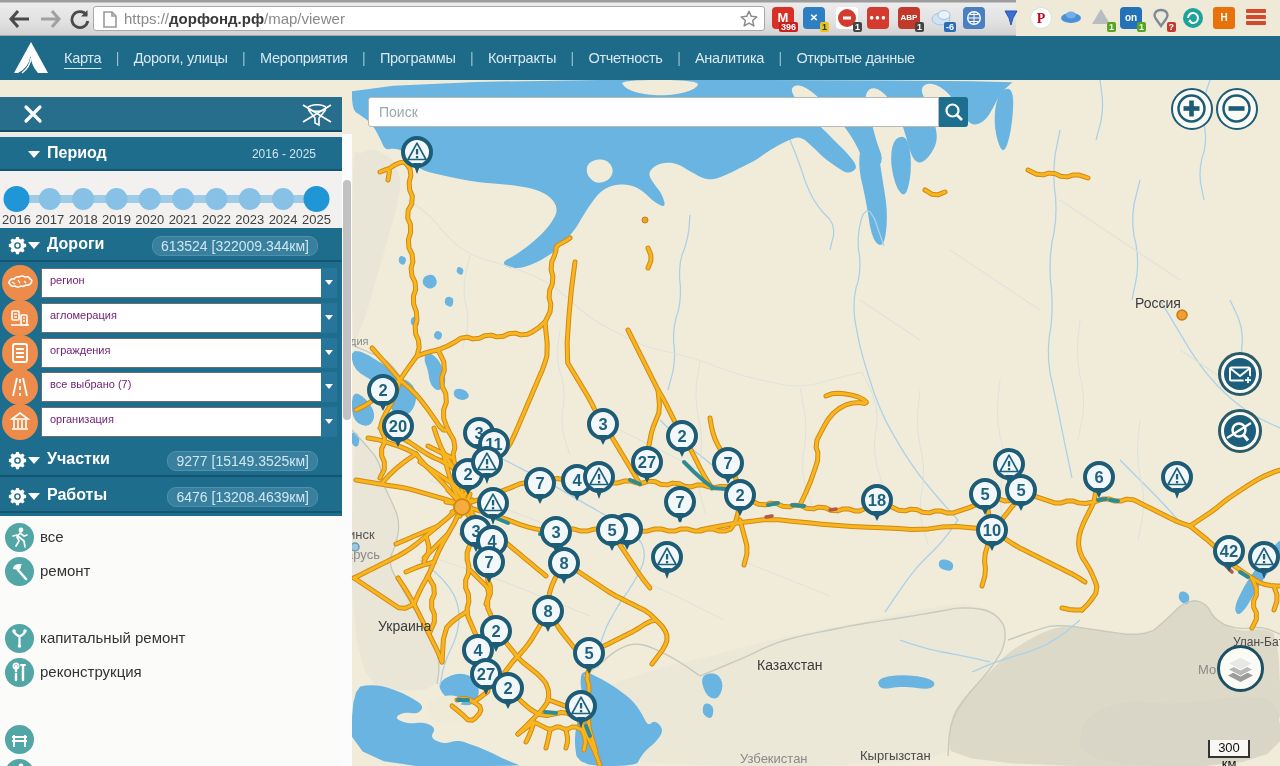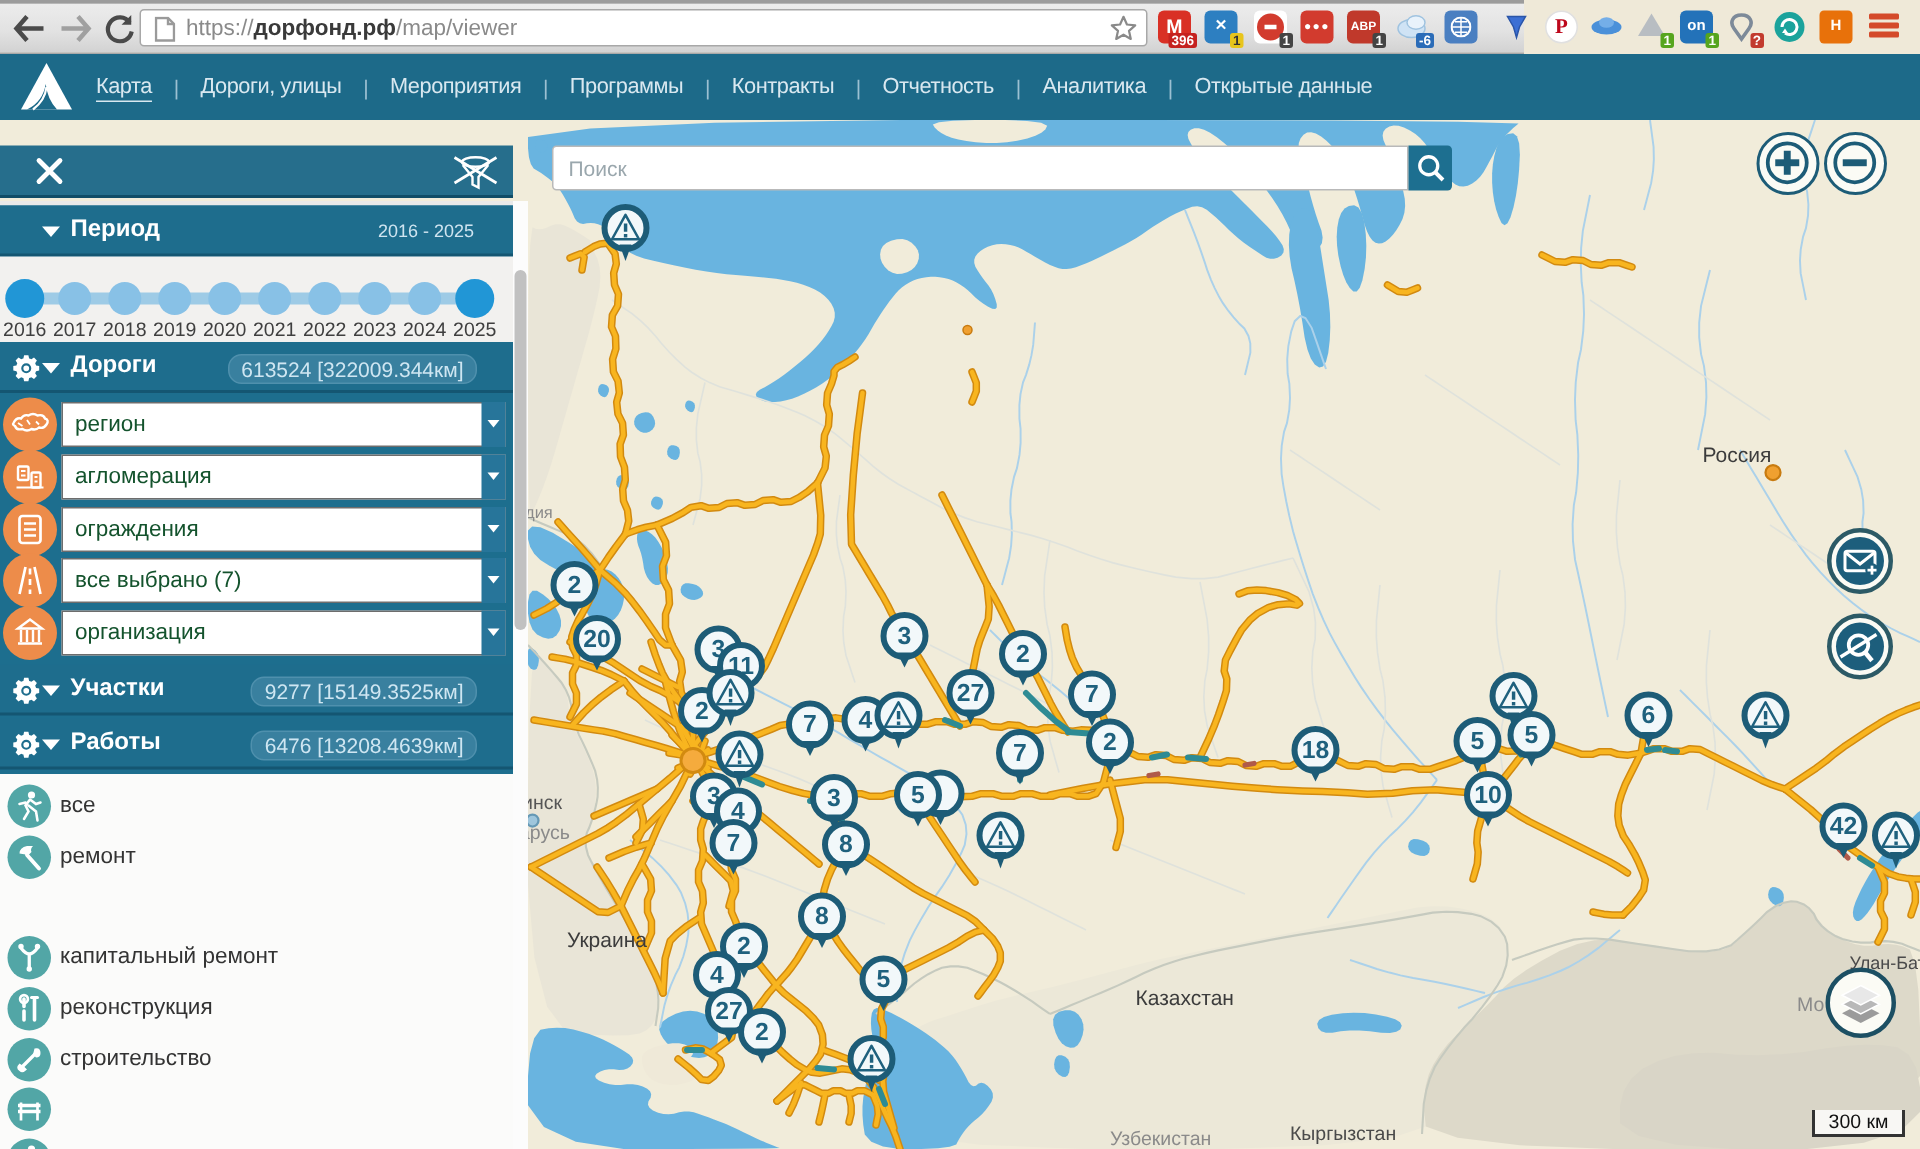--- a/index.html
+++ b/index.html
@@ -43,30 +43,30 @@
 #pscroll { position:absolute; left:342px; top:37px; width:10px; height:632px; background:#fcfcfc; }
 #pthumb { position:absolute; left:1px; top:46px; width:8px; height:240px; background:#c1c1c1; border-radius:4px;}
 .sechead { position:absolute; left:0; width:342px; height:34px; background:#1e6d8d; border-bottom:2px solid #145672; color:#fff; }
 .tri { position:absolute; left:28px; top:14px; width:0; height:0; border-left:6px solid transparent; border-right:6px solid transparent; border-top:7px solid #fff; }
 .ttl { position:absolute; left:47px; top:7px; font-size:16px; font-weight:bold; }
 .bdg { position:absolute; right:24px; top:8px; background:#39809f; border:1px solid #4f90ad; border-radius:9px;
   font-size:14px; color:#cfe6f2; padding:1px 8px; }
 .gear { position:absolute; left:6px; top:6px; }
 #slider { position:absolute; left:0; top:37px; width:342px; height:57px; background:#f2f1ef; }
 .drow { position:absolute; left:41px; width:296px; height:30px; background:#fff; border:1px solid #6d6d6d; z-index:2;}
-.drow .txt { position:absolute; left:8px; top:5px; font-size:15px; color:#14532d; }
+.drow .txt { position:absolute; left:8px; top:5px; font-size:11px; color:#701a75; }
 .dbtn { position:absolute; left:279px; top:-1px; width:16px; height:30px; background:#27759a; }
 .dbtn:after { content:""; position:absolute; left:4px; top:12px; border-left:4px solid transparent; border-right:4px solid transparent; border-top:5px solid #fff; }
 .oc { position:absolute; left:2px; width:36px; height:36px; border-radius:50%; background:#ed8c4a; z-index:3;}
 #plist { position:absolute; left:0; top:382px; width:342px; height:250px; background:#fbfbfa; overflow:hidden;}
 .prow { position:absolute; left:0; width:342px; height:33px; }
 .prow.hl { background:#e2e2e0; }
 .prow .tc { position:absolute; left:5px; top:2px; width:29px; height:29px; border-radius:50%; background:#52a6a6; }
 .prow .lbl { position:absolute; left:40px; top:7px; font-size:15px; color:#333; }
-#scale { position:absolute; left:1208px; top:740px; width:62px; height:18px; background:rgba(255,255,255,.8);
+#scale { position:absolute; left:1208px; top:740px; width:42px; height:18px; background:rgba(255,255,255,.8);
   border-left:2px solid #333; border-right:2px solid #333; border-bottom:2px solid #333; z-index:25;
   font-size:13px; color:#111; text-align:center; line-height:16px;}
 </style>
 </head>
 <body>
 <div id="stage">
 
   <svg id="map" viewBox="0 0 1280 686" width="1280" height="686">
   <rect x="0" y="0" width="1280" height="686" fill="#f1ecda"></rect>
 <path d="M355.0,71.5 L357.0,72.5 L359.25,72.875 L361.75,72.625 L364.5,71.75 L367.5,70.25 L370.5,69.5 L373.5,69.5 L376.5,70.25 L379.5,71.75 L382.5,73.375 L385.5,75.125 L388.5,77.0 L391.5,79.0 L393.5,80.375 L394.5,81.125 L394.5,81.25 L393.5,80.75 L393.375,81.625 L394.125,83.875 L395.75,87.5 L398.25,92.5 L399.75,98.125 L400.25,104.375 L399.75,111.25 L398.25,118.75 L396.5,126.5625 L394.5,134.6875 L392.25,143.125 L389.75,151.875 L387.25,160.625 L384.75,169.375 L382.25,178.125 L379.75,186.875 L377.25,195.625 L374.75,204.375 L372.25,213.125 L369.75,221.875 L367.25,230.0 L364.75,237.5 L362.25,244.375 L359.75,250.625 L357.625,255.625 L355.875,259.375 L354.5,261.875 L353.5,263.125 L352.75,251.875 L352.25,228.125 L352.0,191.875 L352.0,143.125 L352.5,106.8125 L353.5,82.9375 Z" fill="#e9e5d7"></path>
@@ -693,28 +693,20 @@
           </div>
 <div class="prow" style="top:106px">
             <span class="tc"><svg width="29" height="29" viewBox="0 0 29 29">
                 <path d="M9,8 q3,4 5.5,4 q2.5,0 5.5,-4 M14.5,12 l0,9" stroke="#fff" stroke-width="2.2" fill="none" stroke-linecap="round"></path>
                 <circle cx="9" cy="7" r="1.8" fill="#fff"></circle>
                 <circle cx="20" cy="7" r="1.8" fill="#fff"></circle>
                 <circle cx="14.5" cy="22" r="1.8" fill="#fff"></circle>
               </svg></span>
             <span class="lbl">капитальный ремонт</span>
           </div>
-<div class="prow" style="top:174px">
-            <span class="tc"><svg width="29" height="29" viewBox="0 0 29 29">
-                <path d="M10,19 L19,10" stroke="#fff" stroke-width="2.2" stroke-linecap="round"></path>
-                <path d="M18,7 q4,-1 4,3 q0,3 -3,3 l-2,-2 Z" fill="#fff"></path>
-                <path d="M8,17 q-3,3 0,5 q2,2 5,-1 l-2,-2 Z" fill="#fff"></path>
-              </svg></span>
-            <span class="lbl">строительство</span>
-          </div>
 <div class="prow" style="top:207px">
             <span class="tc"><svg width="29" height="29" viewBox="0 0 29 29">
                 <path d="M7,12 l15,0 M7,16 l15,0" stroke="#fff" stroke-width="2.2"></path>
                 <path d="M9,10 l0,12 M20,10 l0,12" stroke="#fff" stroke-width="1.8"></path>
               </svg></span>
           </div>
 <div class="prow" style="top:241px">
             <span class="tc"><svg width="29" height="29" viewBox="0 0 29 29">
                 <circle cx="16" cy="7" r="2.4" fill="#fff"></circle>
                 <path d="M15,10 l-3,4 l2,4 l-3,5 M15,10 l4,3 l3,-1 M14,14 l5,4 l1,6 M12,12 l-4,1" stroke="#fff" stroke-width="1.7" fill="none" stroke-linecap="round"></path>

